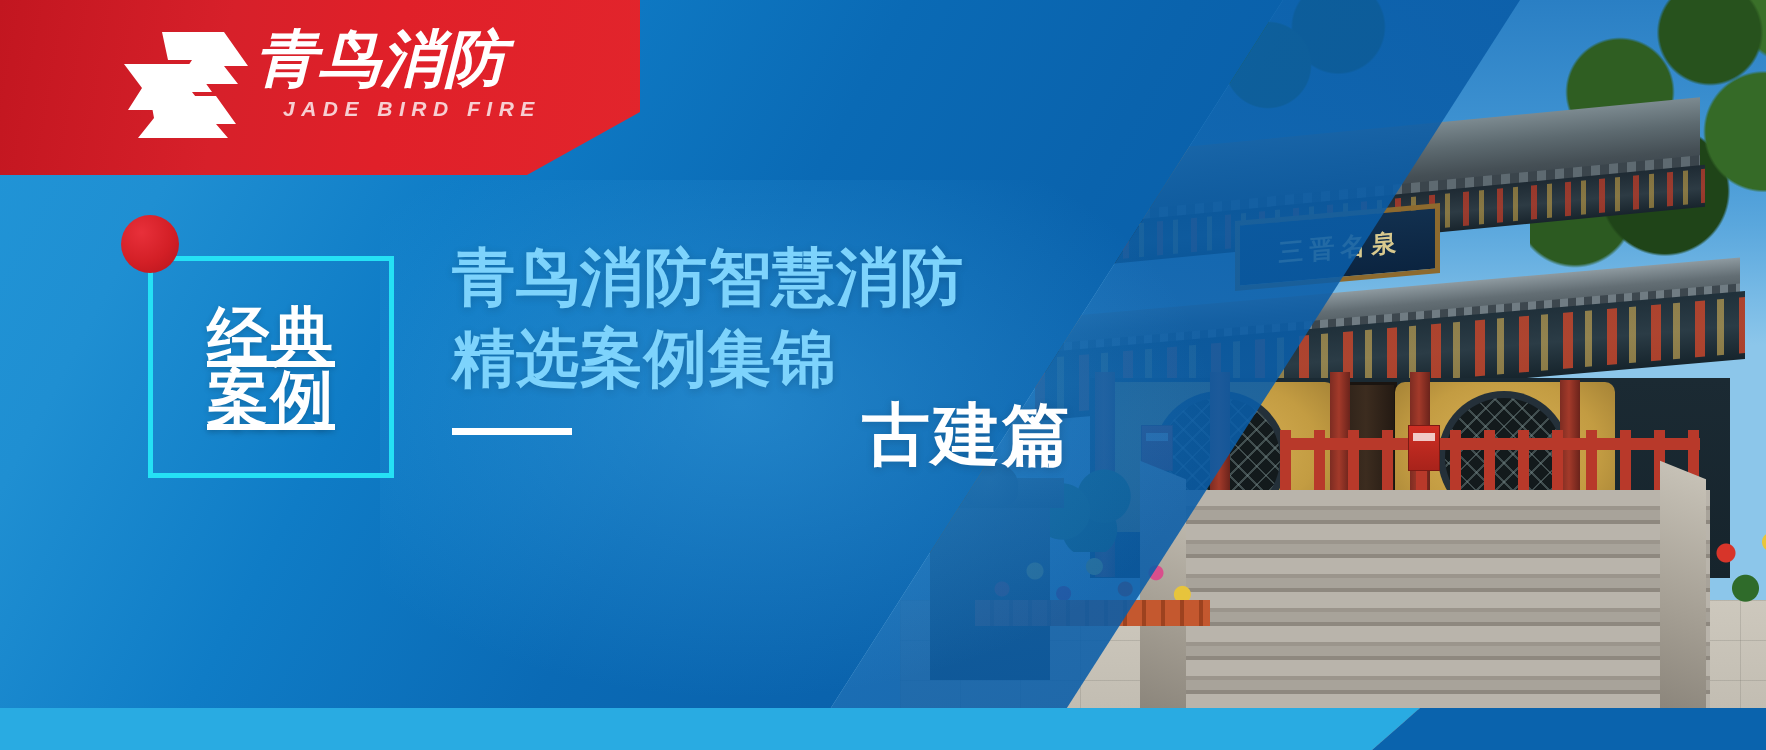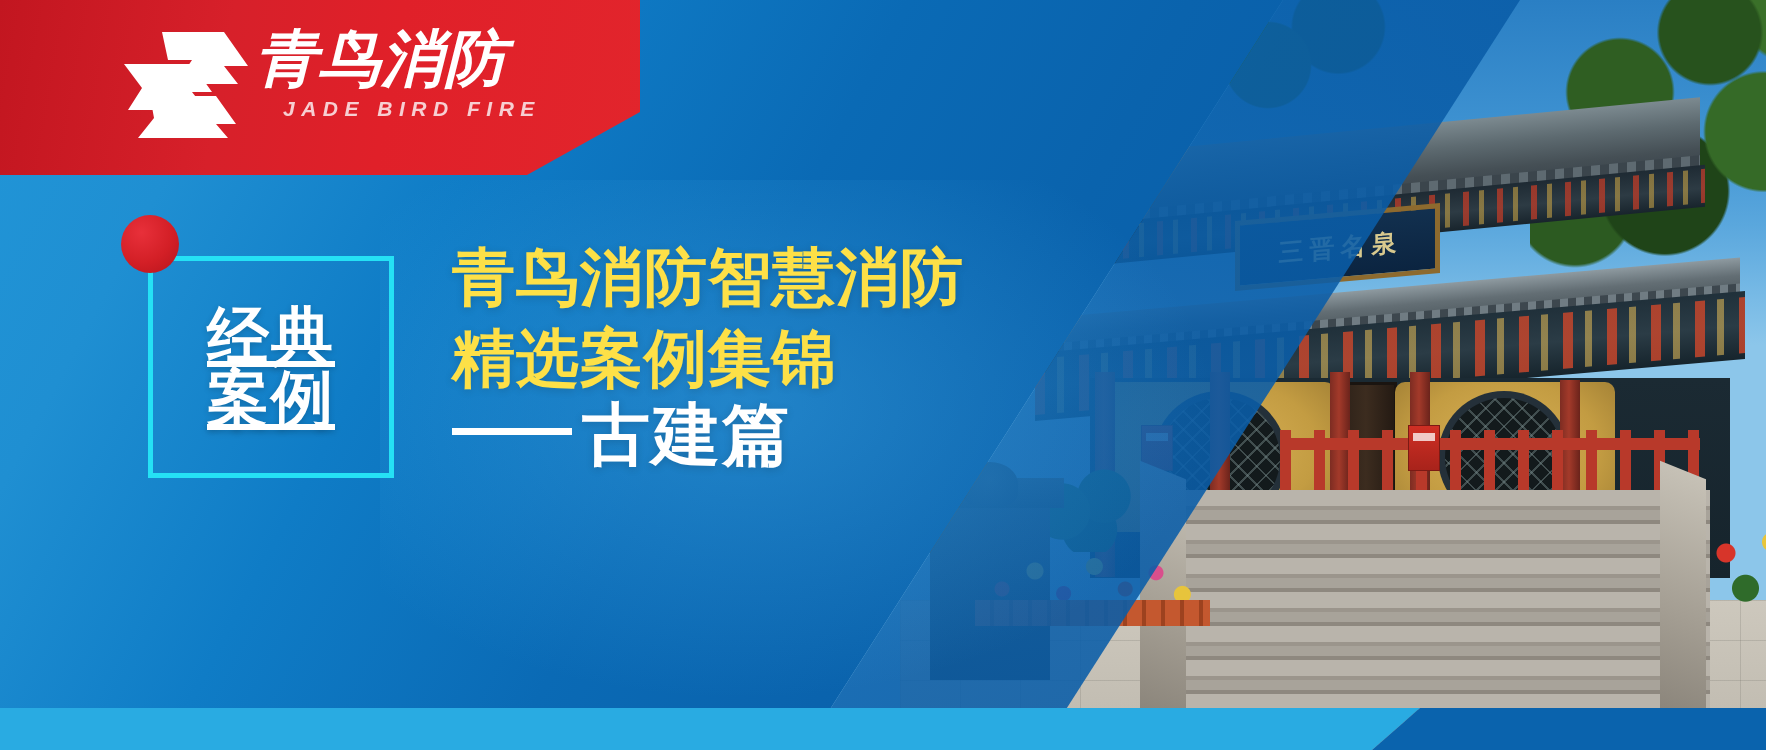--- a/index.html
+++ b/index.html
@@ -305,31 +305,31 @@
   }
   .red-dot{
     position:absolute; left:121px; top:215px; width:58px; height:58px;
     border-radius:50%;
     background:radial-gradient(circle at 35% 30%, #e8303a 0%, #d31f26 55%, #b5141c 100%);
   }
 
   
   .headline{
     position:absolute; left:452px; top:237px; width:600px;
-    color:#fde047;
+    color:#7dd3fc;
   }
   .headline-line{
     font-size:63px; font-weight:bold; line-height:1.28;
     letter-spacing:1px; white-space:nowrap;
     font-family:"Liberation Sans", sans-serif;
     text-shadow:0 2px 8px rgba(0,0,0,.16);
   }
   .sub-row{
     position:absolute; left:452px; top:400px; width:620px;
-    display:flex; align-items:center; justify-content:flex-start; gap:10px;
+    display:flex; align-items:center; justify-content:space-between; gap:10px;
   }
   .sub-dash{
     width:120px; height:7px; background:#ffffff; flex:0 0 auto; margin-bottom:6px;
   }
   .sub-text{
     color:#ffffff; font-size:68px; font-weight:bold; letter-spacing:2px;
     line-height:1; white-space:nowrap;
     font-family:"Liberation Sans", sans-serif;
     text-shadow:0 2px 8px rgba(0,0,0,.16);
   }

